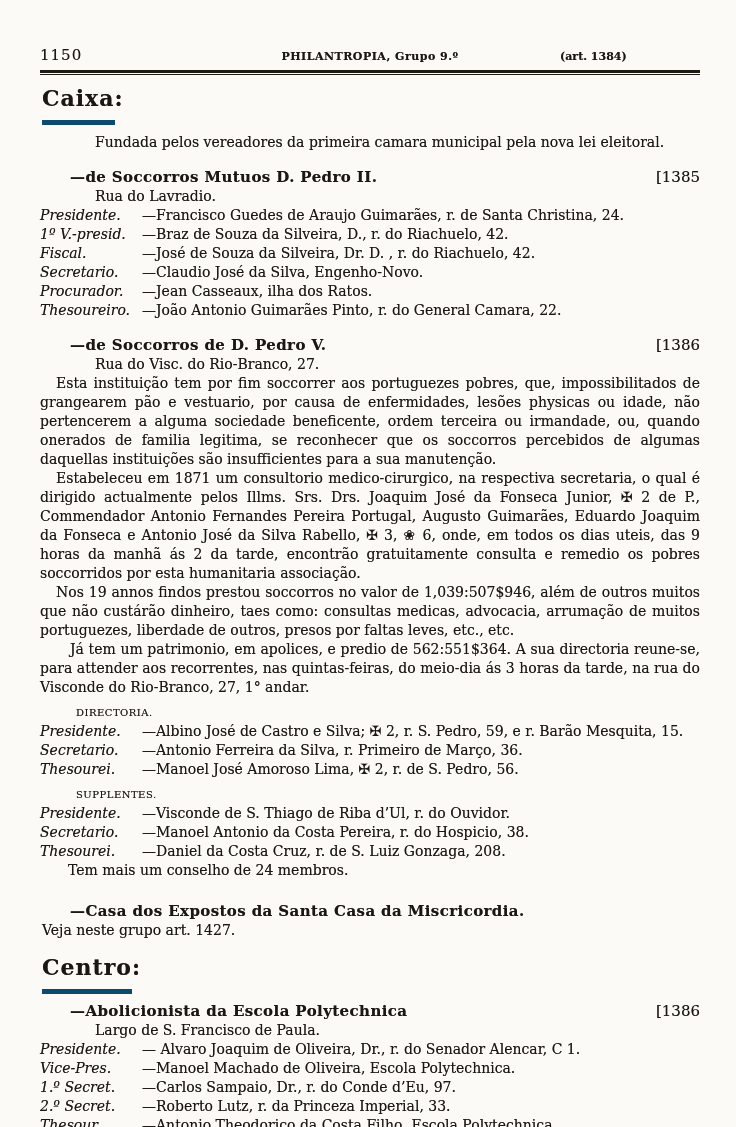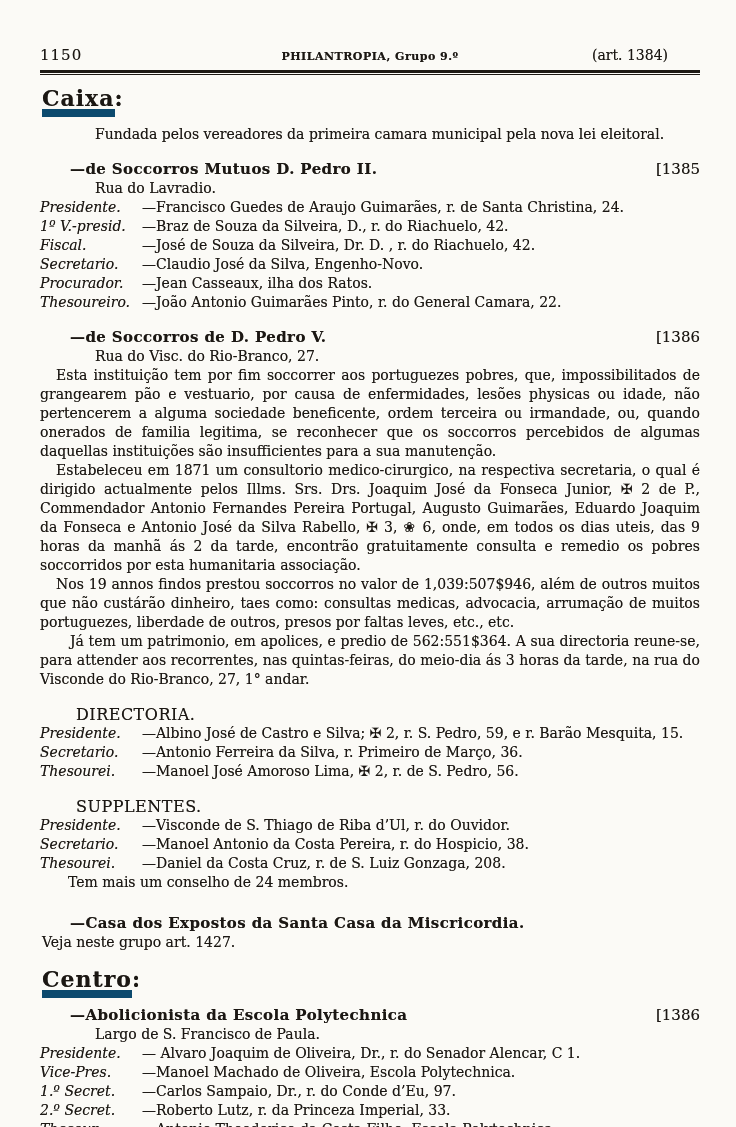--- a/index.html
+++ b/index.html
@@ -12,44 +12,44 @@
     line-height:19px;
     padding:46px 36px 0 40px;
     text-shadow:0 0 0.5px rgba(20,16,10,0.55);
   }
   .page { width:660px; }
 
   
   .running-header { display:flex; align-items:baseline; margin-bottom:4px; }
   .running-header .pageno { width:140px; font-size:15px; letter-spacing:1px; }
   .running-header .rtitle { flex:1; text-align:center; font-weight:bold; font-size:11px; letter-spacing:0.5px; }
-  .running-header .artref { width:140px; text-align:center; font-size:14px; }
+  .running-header .artref { width:140px; text-align:left; font-size:11px;font-weight:bold; }
   .header-rule { height:5px; border-top:3px solid #1e1a14; border-bottom:1px solid #1e1a14; margin-bottom:14px; }
 
   
   .section-heading { font-size:22px; font-weight:bold; letter-spacing:1px; margin:10px 0 8px 2px; }
-  .section-heading .uword { display:inline-block; border-bottom:8px solid #0c4a6e; padding-bottom:1px; }
+  .section-heading .uword { display:inline-block; border-bottom:5px solid #0c4a6e; padding-bottom:12px; }
 
   
   .entry { margin-top:16px; }
   .entry-title-row { display:flex; justify-content:space-between; align-items:baseline; }
   .entry-title { font-weight:bold; font-size:15px; letter-spacing:0.4px; margin-left:30px; }
   .entry-ref { font-size:15px; }
   .entry-address { margin-left:55px; }
 
   
   .officer { display:flex; }
   .officer .role { font-style:italic; min-width:102px; white-space:nowrap; }
   .officer .otext { flex:1; }
   .officer.bold-role .role { font-weight:normal; }
 
   .para { text-align:justify; text-indent:16px; }
   .para.deep-indent { text-indent:30px; }
 
-  .subcaps { font-size:16px; letter-spacing:0.5px; margin-left:36px; margin-top:16px; }
+  .subcaps { font-size:10px; letter-spacing:0.5px; margin-left:36px; margin-top:6px; }
   .note-line { margin-left:28px; }
   .plain-note { margin-left:2px; }
 </style>
 </head>
 <body>
 
 <div class="page">
 
   <div class="running-header">
     <span class="pageno">1150</span>

